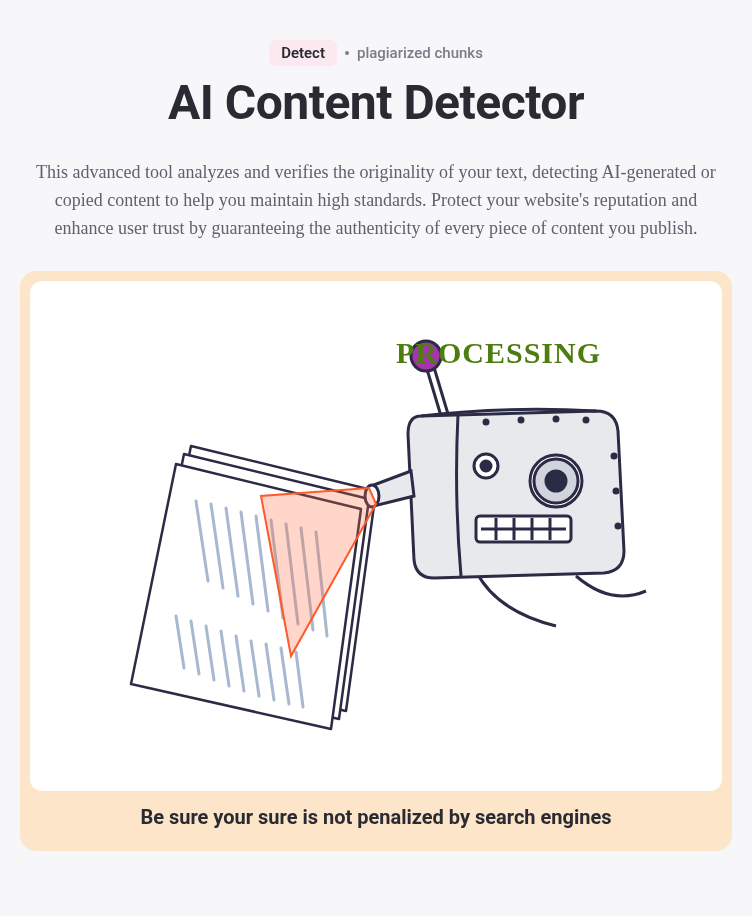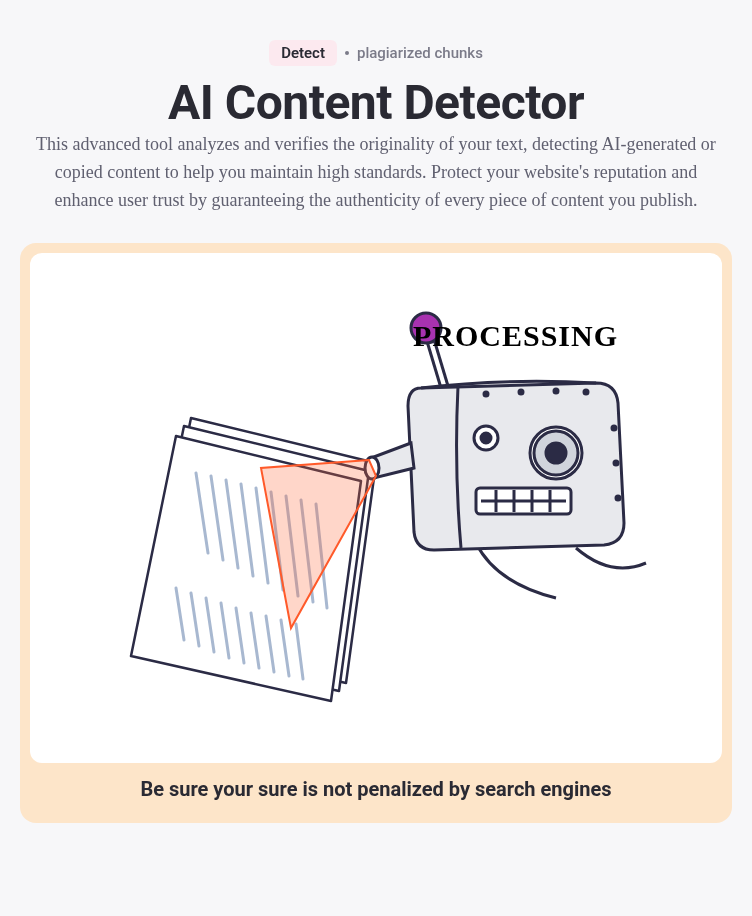--- a/index.html
+++ b/index.html
@@ -44,20 +44,21 @@
     .pill-right {
       color: #7b7b89;
       font-size: 15px;
       font-weight: 500;
     }
     .main-title {
       font-size: 48px;
       font-weight: 700;
       color: #2a2a33;
       text-align: center;
+      margin-bottom: 28px;
       letter-spacing: -0.5px;
     }
     .description {
       font-size: 18px;
       color: #606070;
       text-align: center;
       line-height: 1.55;
       max-width: 700px;
       margin-bottom: 28px;
       font-family: Liberation Serif, serif;
@@ -100,27 +101,26 @@
       height: 440px;
       position: relative;
     }
     .illustration svg {
       width: 100%;
       height: 100%;
     }
     .processing-label {
       position: absolute;
       top: 20px;
-      right: 58px;
+      right: 75px;
       font-family: "Comic Sans MS", "Marker Felt", cursive;
       font-size: 30px;
       font-weight: 700;
-      color: #000000;
+      color: #4d7c0f;
       letter-spacing: 1px;
-      margin-top: 11px;
     }
   </style>
 </head>
 <body>
 
 <div class="container">
 
   <div class="pill-row">
     <span class="pill-left">Detect</span>
     <span class="pill-dot"></span>

